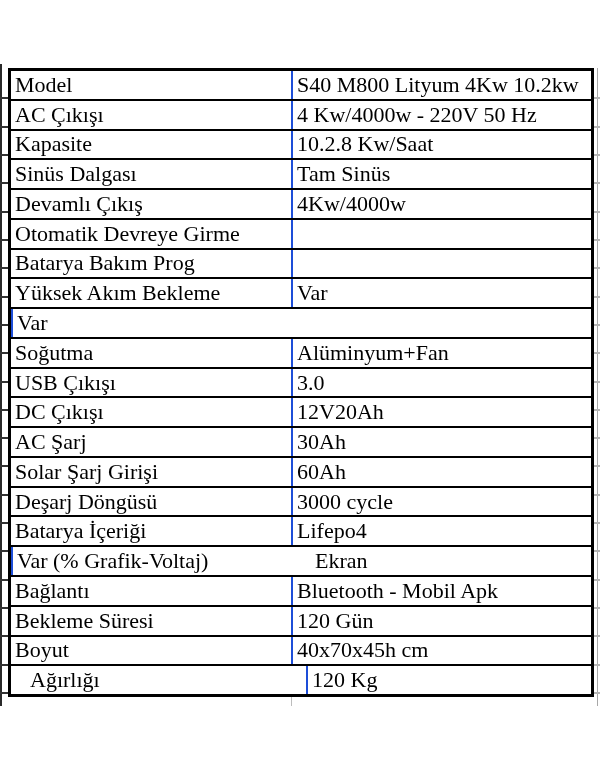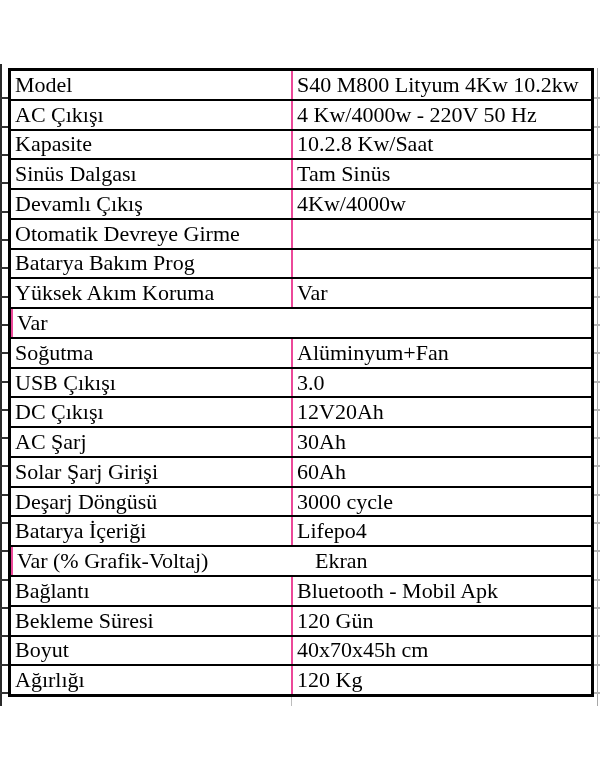--- a/index.html
+++ b/index.html
@@ -72,39 +72,40 @@
   }
   .spec-row {
     flex: 1 1 0;
     display: flex;
     align-items: center;
     border-bottom: 2px solid #000000;
     overflow: hidden;
   }
   .spec-row:last-child {
     border-bottom: none;
+    padding-left: 15px;
   }
   .cell {
     box-sizing: border-box;
     padding-left: 4px;
     font-size: 22px;
     line-height: 1;
     white-space: nowrap;
     overflow: hidden;
     align-self: stretch;
     display: flex;
     align-items: center;
   }
   .cell.label {
     width: 280px;
     flex: 0 0 280px;
   }
   .cell.value {
     flex: 1 1 auto;
-    border-left: 2px solid #ec4899;
+    border-left: 2px solid #1d4ed8;
   }
 </style>
 </head>
 <body>
 
 <div class="grid-left"></div>
 <div class="grid-right"></div>
 <div class="grid-divider-stub"></div>
 <div class="rowlines-left"></div>
 <div class="rowlines-right"></div>
@@ -169,21 +170,21 @@
     <div class="cell label">
       <span class="label-text">Batarya Bakım Prog</span>
     </div>
     <div class="cell value">
       <span class="value-text"></span>
     </div>
   </div>
 
   <div class="spec-row">
     <div class="cell label">
-      <span class="label-text">Yüksek Akım Koruma</span>
+      <span class="label-text">Yüksek Akım Bekleme</span>
     </div>
     <div class="cell value">
       <span class="value-text">Var</span>
     </div>
   </div>
 
   <div class="spec-row">
     <div class="cell value">
       <span class="value-text">Var</span>
     </div>

